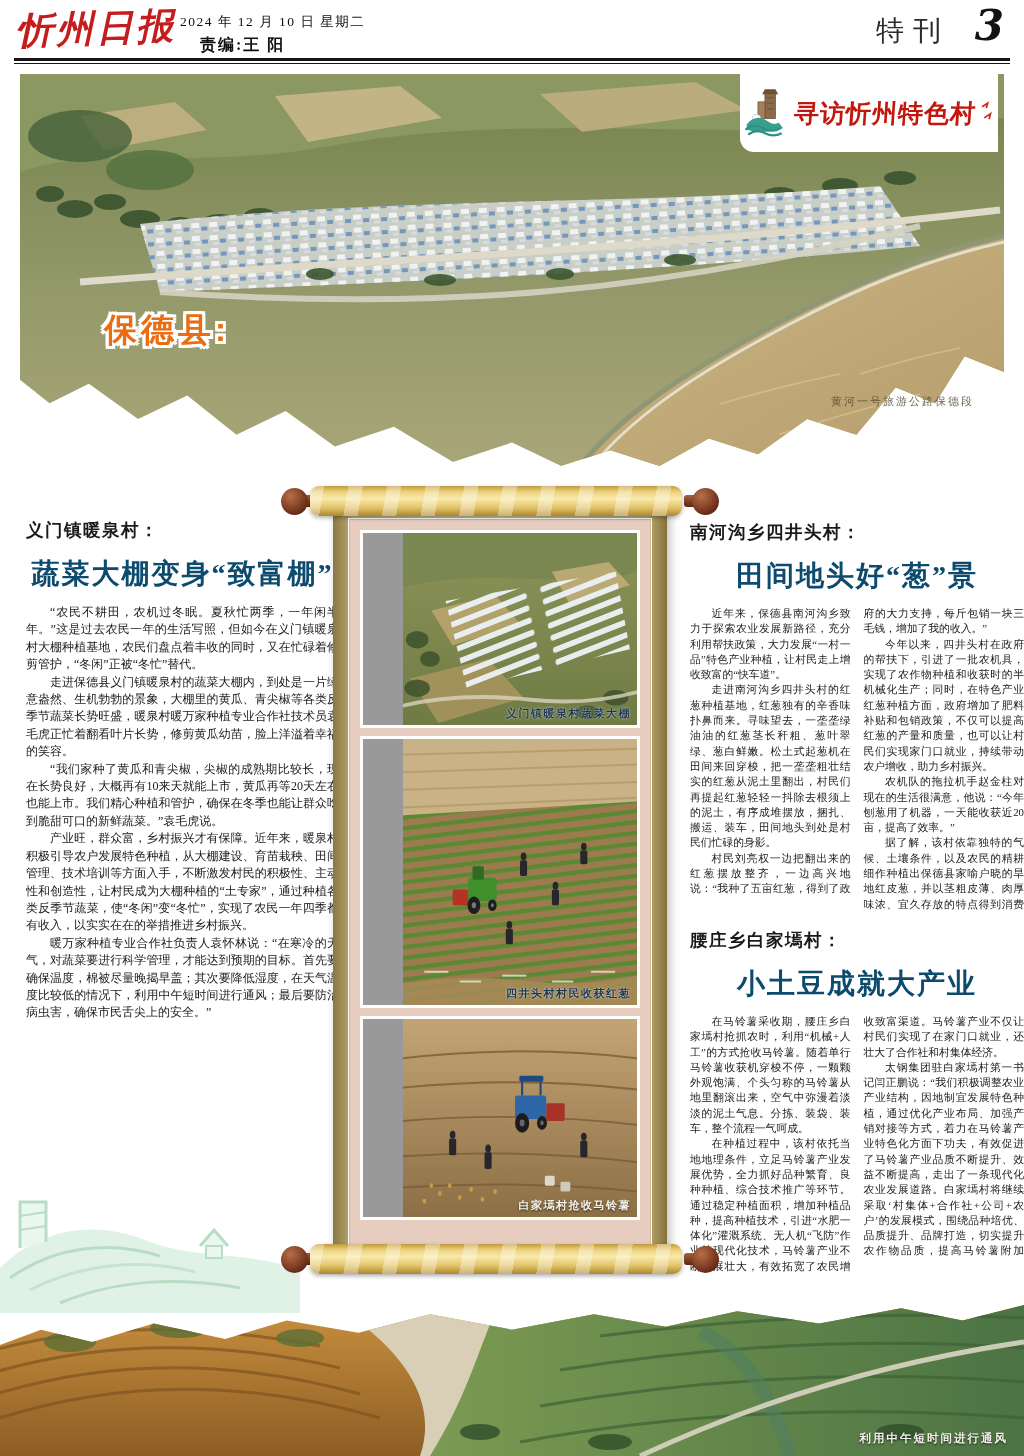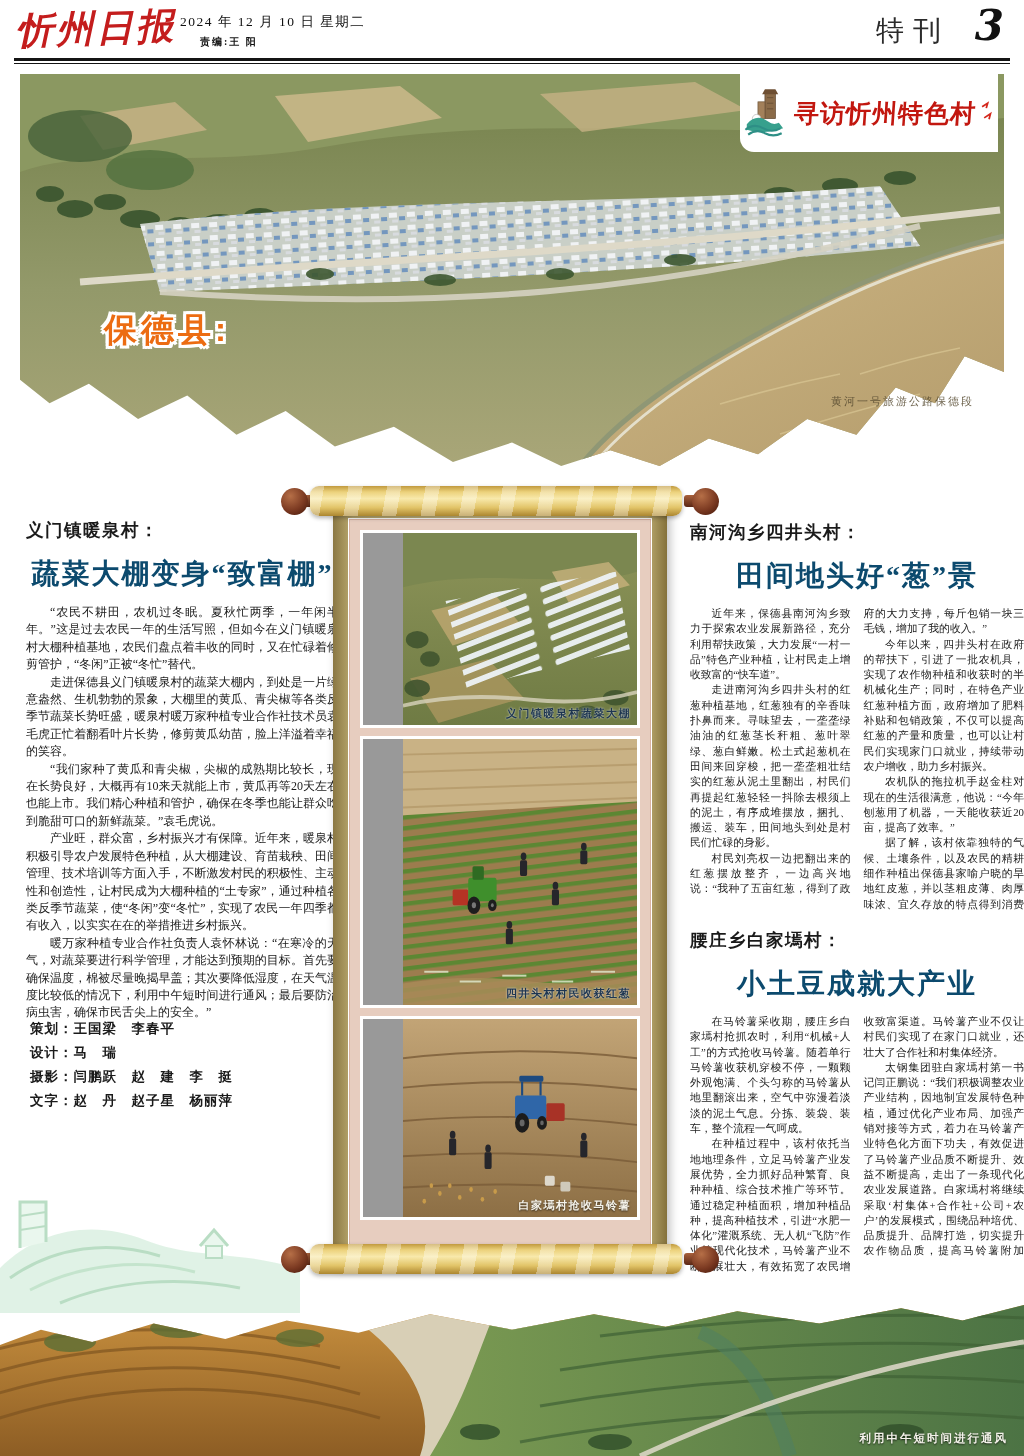--- a/index.html
+++ b/index.html
@@ -3,21 +3,21 @@
 <meta charset="utf-8">
 <style>
   html,body{margin:0;padding:0;background:#ddd;}
   .page{position:relative;width:1024px;height:1456px;margin:0 auto;background:#fff;overflow:hidden;
         font-family:"Liberation Serif",serif;color:#1a1a1a;}
 
   
   .masthead{position:absolute;left:16px;top:4px;font-size:37px;font-weight:900;color:#c41d1d;
             font-family:"DejaVu Serif",serif;font-style:italic;letter-spacing:3px;transform:rotate(-2deg);}
   .hdr-date{position:absolute;left:180px;top:13px;font-size:13.5px;letter-spacing:1.5px;color:#111;}
-  .hdr-editor{position:absolute;left:200px;top:35px;font-size:10px;font-weight:bold;letter-spacing:2px;color:#111;}
+  .hdr-editor{position:absolute;left:200px;top:35px;font-size:16px;font-weight:bold;letter-spacing:2px;color:#111;}
   .hdr-section{position:absolute;right:74px;top:12px;font-size:28px;letter-spacing:9px;color:#2b2b2b;
                font-family:"Liberation Sans",sans-serif;}
   .hdr-page{position:absolute;right:20px;top:1px;font-size:42px;font-weight:900;font-style:italic;
             font-family:"DejaVu Serif",serif;color:#111;}
   .rule-thick{position:absolute;left:14px;right:14px;top:58px;height:3px;background:#141414;}
   .rule-thin{position:absolute;left:14px;right:14px;top:63px;height:1px;background:#141414;}
 
   
   .hero{position:absolute;left:20px;top:74px;width:984px;height:392px;}
   .hero-photo{position:absolute;inset:0;
@@ -371,26 +371,20 @@
   <div class="article" id="article3">
     <div class="kicker">腰庄乡白家墕村：</div>
     <div class="art-title">小土豆成就大产业</div>
     <div class="art-body">
         <p>在马铃薯采收期，腰庄乡白家墕村抢抓农时，利用“机械+人工”的方式抢收马铃薯。随着单行马铃薯收获机穿梭不停，一颗颗外观饱满、个头匀称的马铃薯从地里翻滚出来，空气中弥漫着淡淡的泥土气息。分拣、装袋、装车，整个流程一气呵成。</p>
         <p>在种植过程中，该村依托当地地理条件，立足马铃薯产业发展优势，全力抓好品种繁育、良种种植、综合技术推广等环节。通过稳定种植面积，增加种植品种，提高种植技术，引进“水肥一体化”灌溉系统、无人机“飞防”作业等现代化技术，马铃薯产业不断发展壮大，有效拓宽了农民增收致富渠道。马铃薯产业不仅让村民们实现了在家门口就业，还壮大了合作社和村集体经济。</p>
         <p>太钢集团驻白家墕村第一书记闫正鹏说：“我们积极调整农业产业结构，因地制宜发展特色种植，通过优化产业布局、加强产销对接等方式，着力在马铃薯产业特色化方面下功夫，有效促进了马铃薯产业品质不断提升、效益不断提高，走出了一条现代化农业发展道路。白家墕村将继续采取‘村集体+合作社+公司+农户’的发展模式，围绕品种培优、品质提升、品牌打造，切实提升农作物品质，提高马铃薯附加值，让马铃薯成为群众增收的好产业。”</p>
       </div>
   </div>
 
-  <div class="credits">
-      <p>策划：王国梁　李春平</p>
-      <p>设计：马　瑞</p>
-      <p>摄影：闫鹏跃　赵　建　李　挺</p>
-      <p>文字：赵　丹　赵子星　杨丽萍</p>
-    </div>
 
   <div class="watermark">
     <svg viewBox="0 0 300 185" aria-hidden="true">
       <path d="M0,140 C40,100 95,92 145,112 C195,132 245,122 300,142 L300,185 L0,185 Z" fill="#cdebd6"></path>
       <path d="M10,150 C55,118 110,112 160,128" stroke="#8cc79d" stroke-width="3" fill="none"></path>
       <path d="M30,162 C80,136 140,130 195,144" stroke="#9ed3ac" stroke-width="3" fill="none"></path>
       <path d="M60,175 C115,152 180,148 240,160" stroke="#8cc79d" stroke-width="3" fill="none"></path>
       <path d="M20,120 l0,-46 l26,0 l0,40" stroke="#8cc79d" stroke-width="3" fill="#ddf2e3"></path>
       <line x1="20" y1="88" x2="46" y2="84" stroke="#8cc79d" stroke-width="2"></line>
       <line x1="20" y1="102" x2="46" y2="98" stroke="#8cc79d" stroke-width="2"></line>

